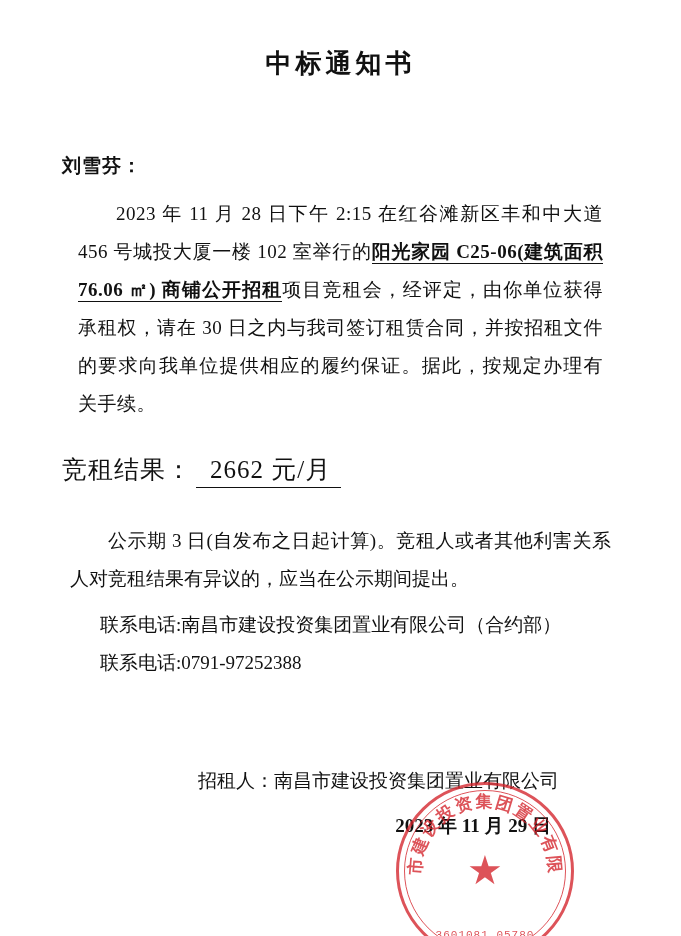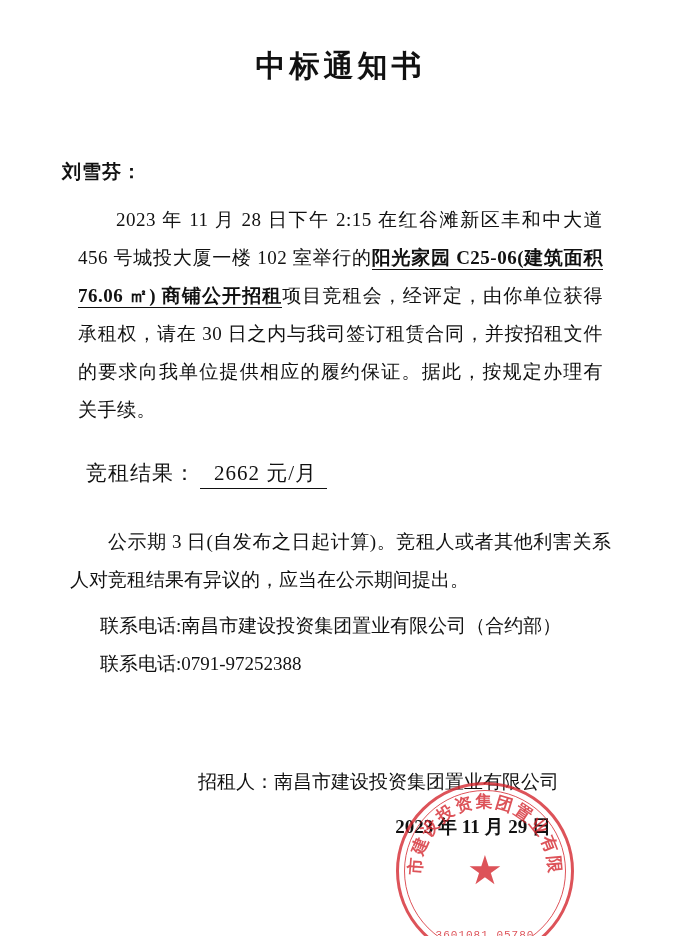--- a/index.html
+++ b/index.html
@@ -17,21 +17,21 @@
   }
   .page {
     position: relative;
     width: 681px;
     height: 936px;
     box-sizing: border-box;
     padding: 0 62px;
   }
   .doc-title {
     text-align: center;
-    font-size: 30px;
+    font-size: 26px;
     font-weight: bold;
     letter-spacing: 4px;
     margin-top: 46px;
     margin-bottom: 4px;
     font-family: "DejaVu Serif", "Liberation Serif", serif;
   }
   .addressee {
     margin-top: 72px;
     font-size: 19px;
     font-weight: bold;
@@ -51,23 +51,22 @@
     margin: 16px;
     text-indent: 38px;
   }
   .underline-bold {
     font-weight: bold;
     border-bottom: 1.5px solid #111;
     padding-bottom: 1px;
   }
   .result-line {
     margin-top: 30px;
-    font-size: 21px;
+    font-size: 25px;
     letter-spacing: 1px;
-    margin-left: 24px;
   }
   .result-label {
     font-weight: normal;
   }
   .result-value {
     display: inline-block;
     border-bottom: 1.5px solid #111;
     padding: 0 10px 1px 14px;
     margin-left: 4px;
   }

